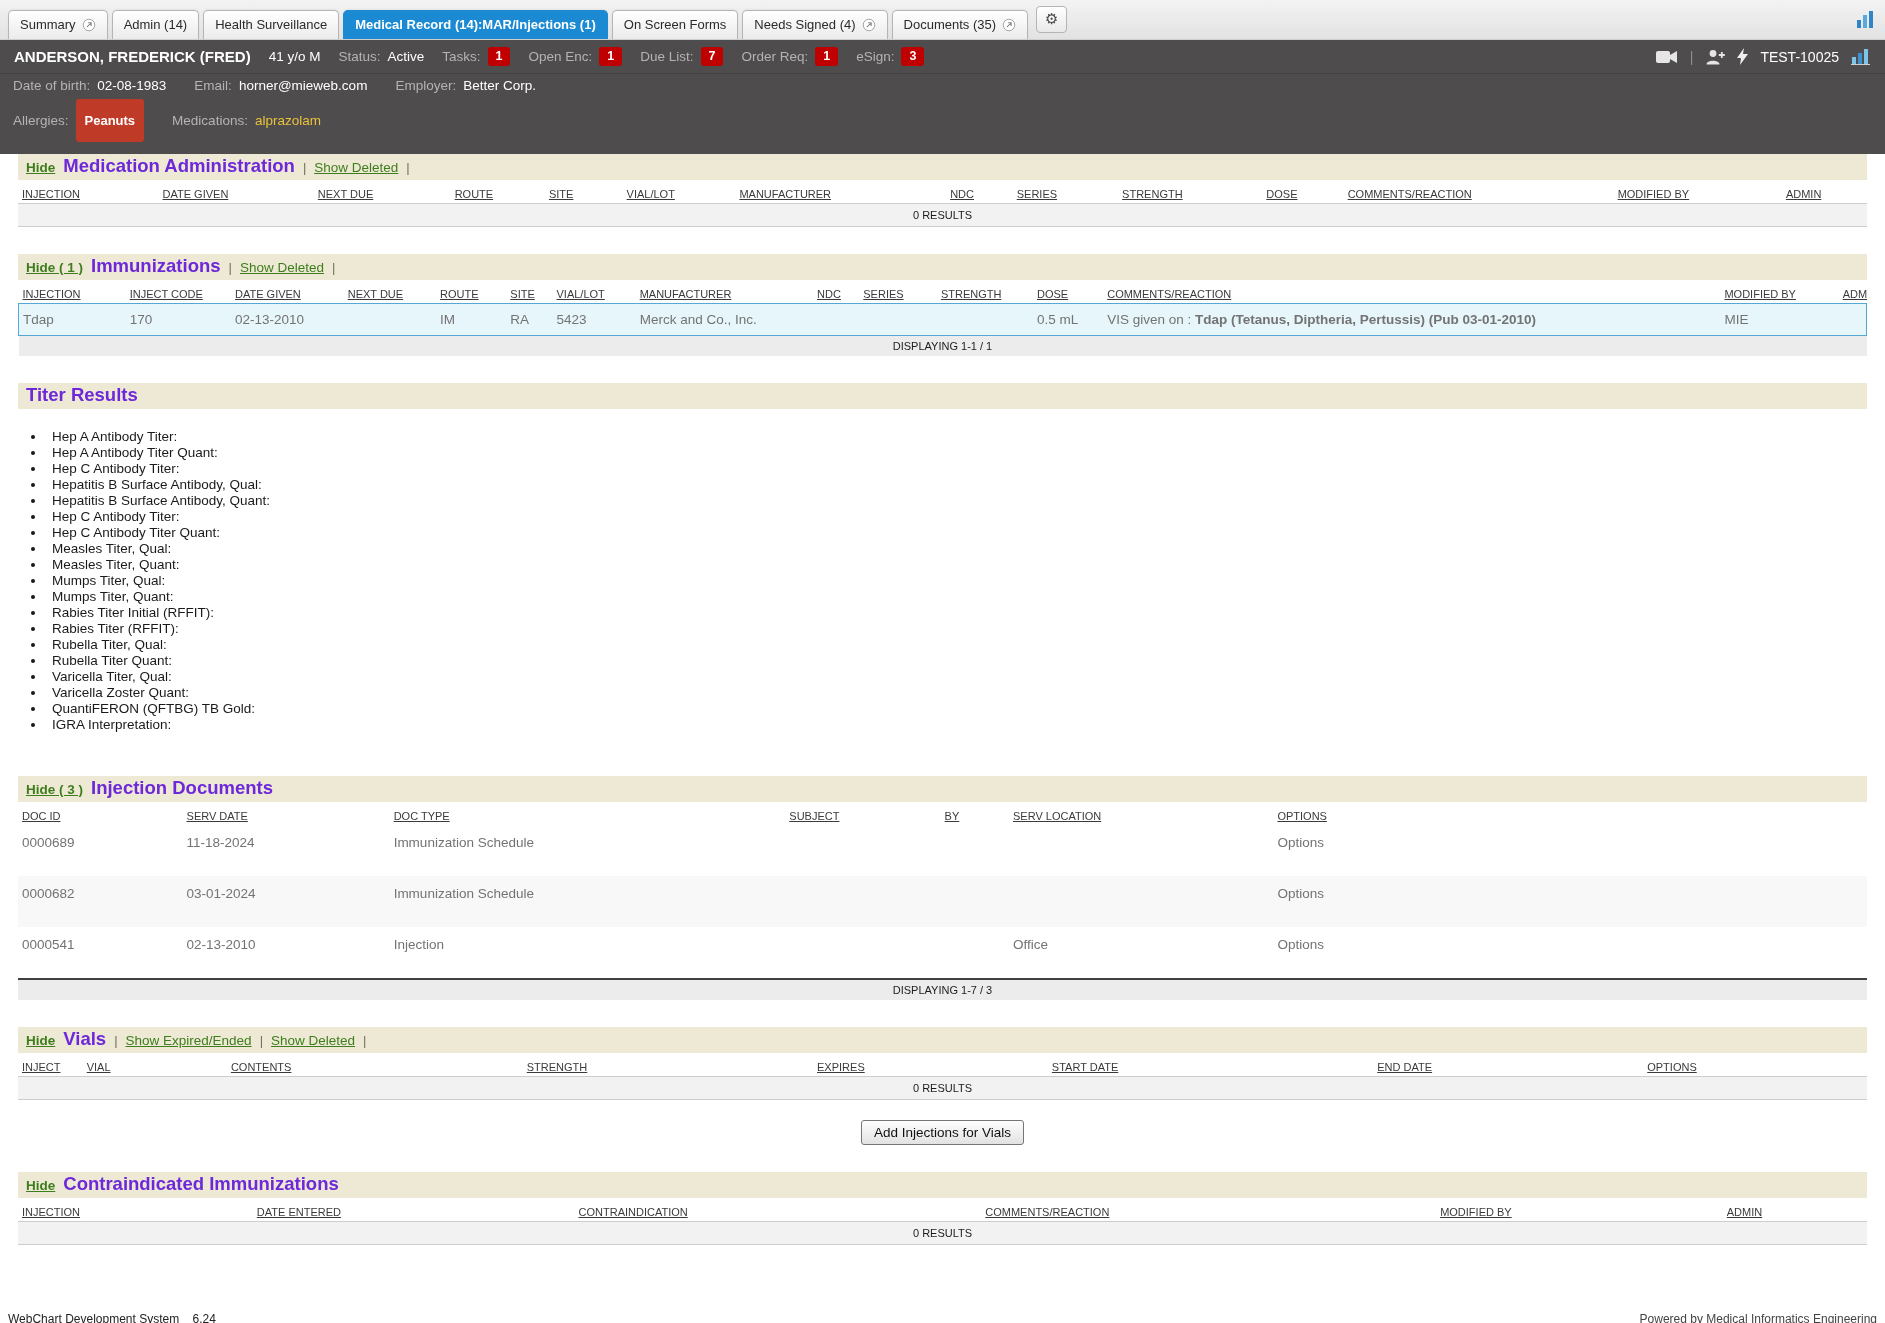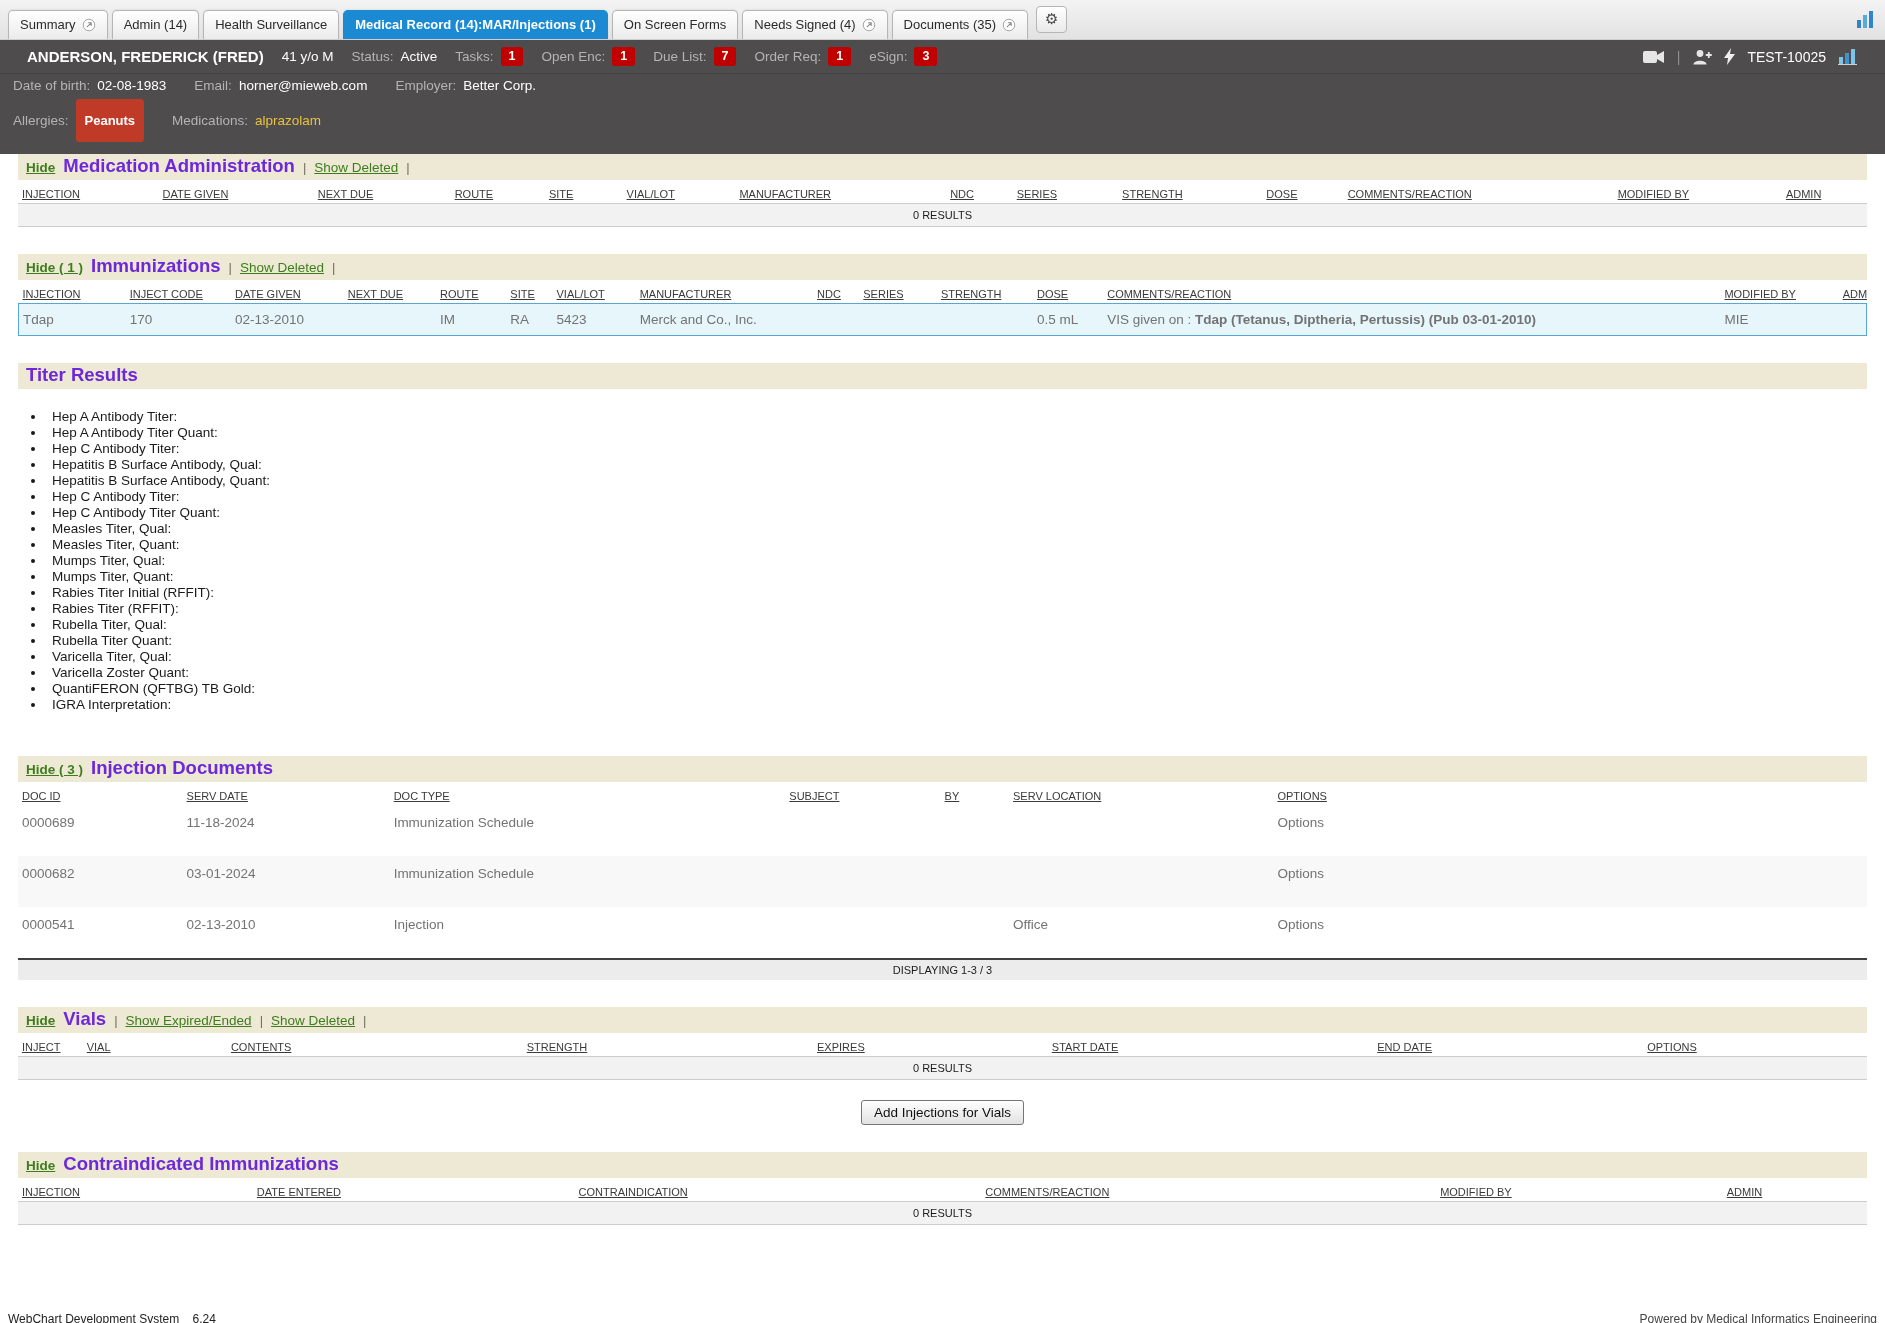--- a/index.html
+++ b/index.html
@@ -8,21 +8,21 @@
 
   
   .tabbar{height:40px;background:linear-gradient(#f3f3f3,#e2e2e2);display:flex;align-items:flex-end;padding:0 8px;gap:4px;border-bottom:1px solid #cfcfcf;box-sizing:border-box;}
   .tab{display:inline-flex;align-items:center;gap:6px;padding:6px 11px 7px;background:linear-gradient(#ffffff,#ebebeb);border:1px solid #b5b5b5;border-bottom:none;border-radius:5px 5px 0 0;font-size:13px;color:#2b2b2b;cursor:pointer;white-space:nowrap;box-shadow:0 -1px 2px rgba(0,0,0,.05);}
   .tab.active{background:#1b8ad2;border-color:#1b8ad2;color:#fff;font-weight:bold;}
   .popout{width:14px;height:14px;flex:0 0 auto;}
   .gear-tab{align-self:center;margin-left:4px;padding:3px 8px 4px;background:linear-gradient(#ffffff,#e9e9e9);border:1px solid #b5b5b5;border-radius:4px;font-size:15px;color:#4a4a4a;cursor:pointer;}
   .topchart{margin-left:auto;align-self:center;cursor:pointer;}
 
   
-  .ptbar{height:33px;background:#4e4c4c;display:flex;align-items:center;padding:0 27px;gap:18px;color:#fff;}
+  .ptbar{height:33px;background:#4e4c4c;display:flex;align-items:center;padding:0 14px;gap:18px;color:#fff;}
   .pt-name{font-weight:bold;font-size:15px;}
   .pt-age{font-size:13.5px;}
   .grp{display:flex;align-items:center;gap:7px;font-size:13.5px;}
   .lbl{color:#b5b3b3;}
   .badge{background:#c00000;color:#fff;font-weight:bold;font-size:12.5px;line-height:1;padding:3px 8px;border-radius:3px;cursor:pointer;}
   .pt-right{margin-left:auto;display:flex;align-items:center;gap:12px;font-size:14px;}
   .vbar{color:#8f8d8d;}
   .ptdetails{background:#4e4c4c;color:#fff;padding:1px 13px 9px;border-top:1px solid #434141;}
   .ptdetails .line{padding:3px 0;font-size:13.5px;display:flex;align-items:center;gap:7px;flex-wrap:wrap;}
   .gap{width:14px;}
@@ -291,20 +291,23 @@
           <td>5423</td>
           <td>Merck and Co., Inc.</td>
           <td></td>
           <td></td>
           <td></td>
           <td>0.5 mL</td>
           <td><span>VIS given on : </span><b>Tdap (Tetanus, Diptheria, Pertussis) (Pub 03-01-2010)</b></td>
           <td>MIE</td>
           <td></td>
         </tr>
+        <tr class="paging">
+          <td colspan="15">DISPLAYING 1-1 / 1</td>
+        </tr>
       </tbody>
         </table>
     </div>
 
     <div class="section">
       <div class="sec-hdr">
         <span class="sec-title">Titer Results</span>
       </div>
       <div class="titer-body">
         <ul>
@@ -377,21 +380,21 @@
         <tr class="drow lastrow">
           <td>0000541</td>
           <td>02-13-2010</td>
           <td>Injection</td>
           <td></td>
           <td></td>
           <td>Office</td>
           <td class="opt">Options</td>
         </tr>
         <tr class="paging">
-          <td colspan="7">DISPLAYING 1-3 / 3</td>
+          <td colspan="7">DISPLAYING 1-7 / 3</td>
         </tr>
       </tbody>
         </table>
     </div>
 
     <div class="section">
       <div class="sec-hdr">
         <a class="hide-link">Hide</a>
         <span class="sec-title">Vials</span>
         <span class="sep-bar">|</span>

